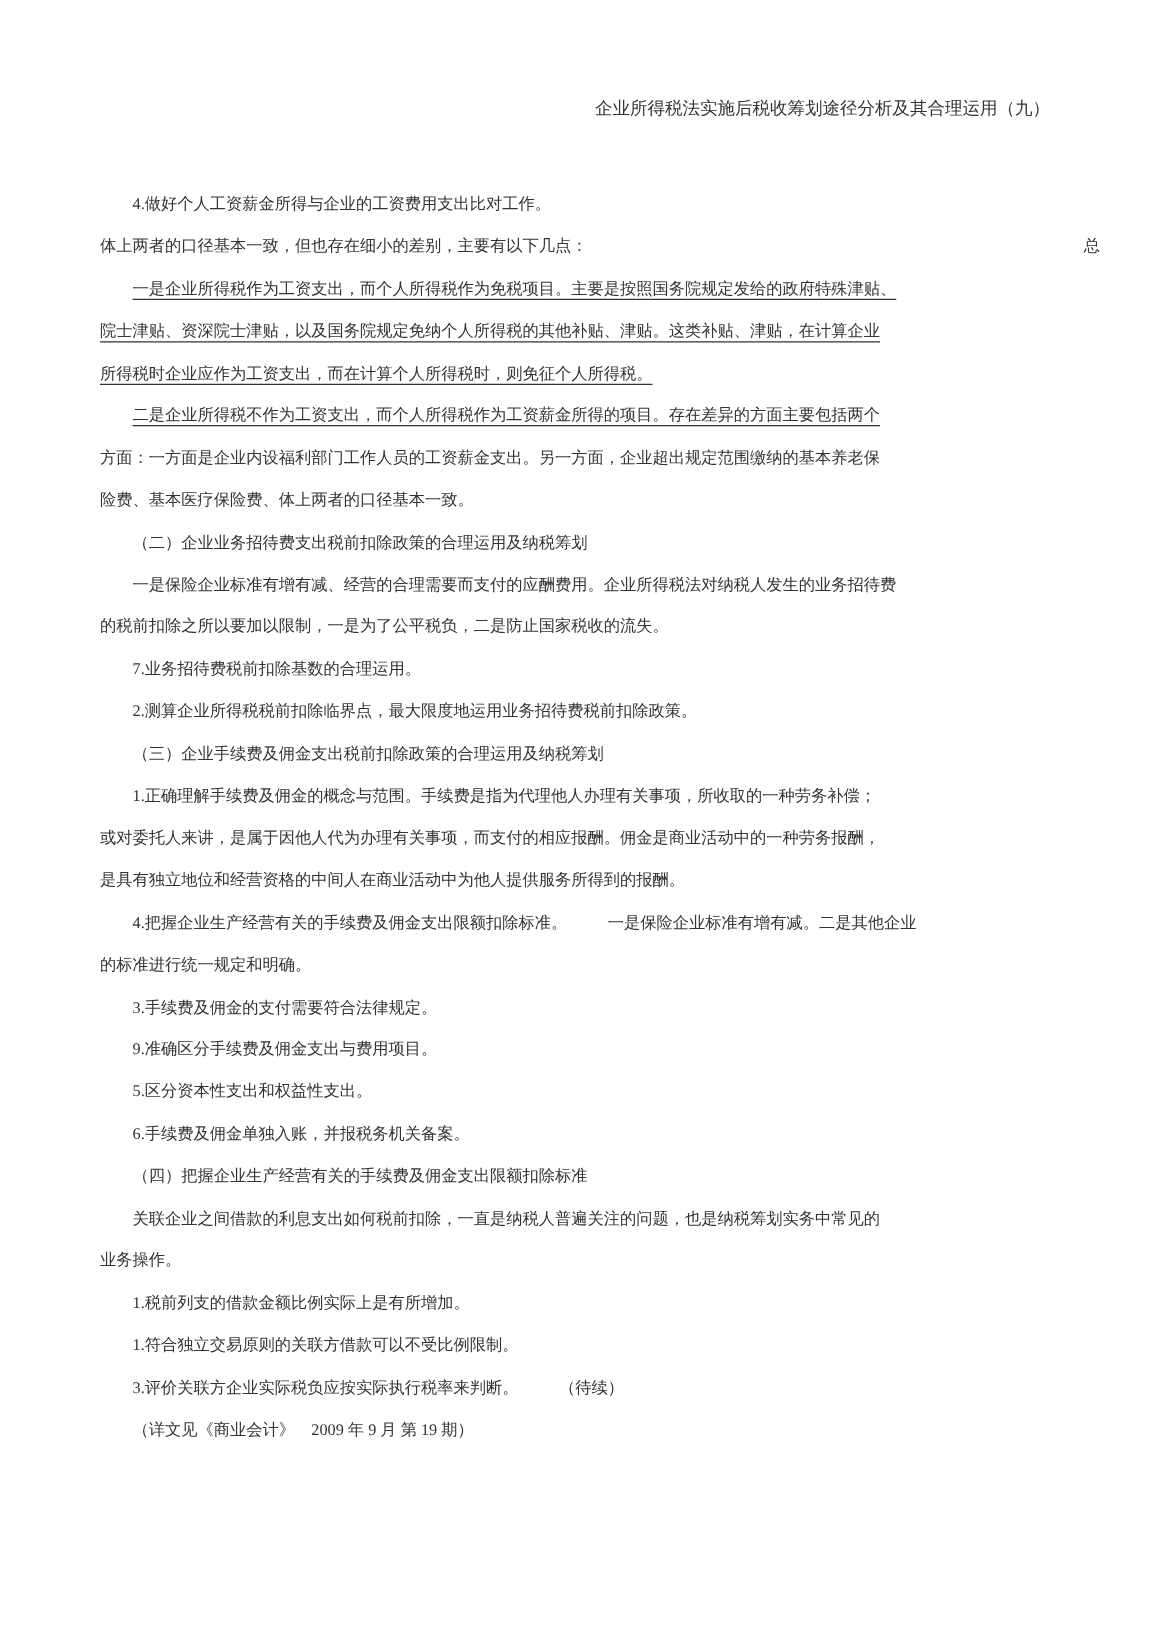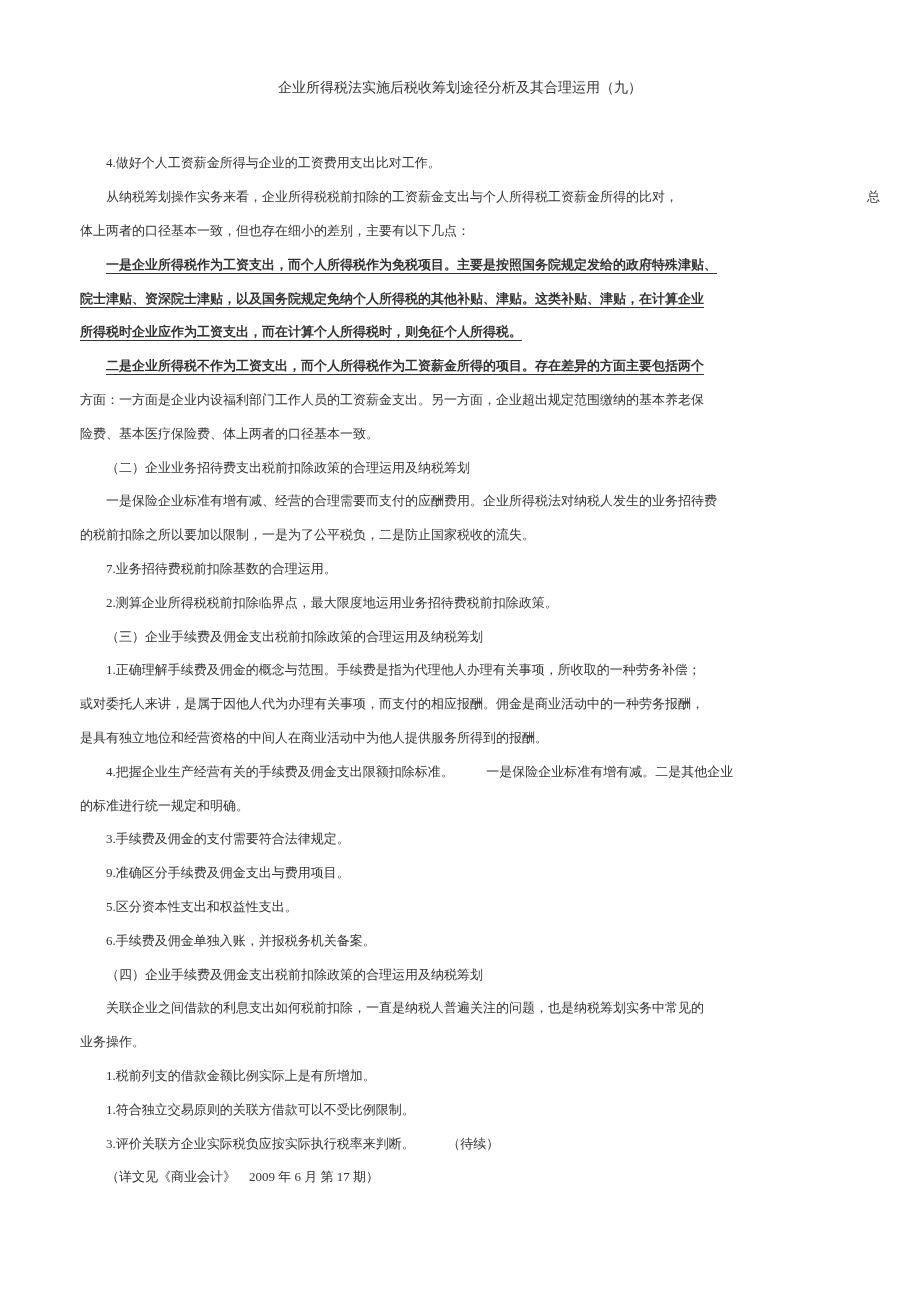--- a/index.html
+++ b/index.html
@@ -11,57 +11,55 @@
       background: #ffffff;
       font-family: "SimSun", "宋体", serif;
       width: 920px;
       margin: 0 auto;
       padding: 70px 80px 60px 80px;
       color: #333333;
       font-size: 13px;
       line-height: 2.6;
     }
     .title {
-      text-align: center;
+      text-align: right;
       font-size: 14px;
       margin-bottom: 40px;
       color: #333;
     }
     .para {
       text-indent: 2em;
       text-align: justify;
       position: relative;
     }
     .no-indent {
       text-indent: 0;
     }
     .float-right {
       position: absolute;
       right: -40px;
     }
     .underline {
       text-decoration: underline;
       text-decoration-thickness: 1px;
       text-underline-offset: 4px;
-      font-weight: bold;
     }
     .gap {
       display: inline-block;
       width: 2.5em;
     }
   </style>
 </head>
 <body>
 
 <div class="title">企业所得税法实施后税收筹划途径分析及其合理运用（九）</div>
 
 <div class="para">4.做好个人工资薪金所得与企业的工资费用支出比对工作。</div>
 
 <div class="para">
-  <span>从纳税筹划操作实务来看，企业所得税税前扣除的工资薪金支出与个人所得税工资薪金所得的比对，</span>
   <span class="float-right">总</span>
 </div>
 <div class="para no-indent">体上两者的口径基本一致，但也存在细小的差别，主要有以下几点：</div>
 
 <div class="para">
   <span class="underline">一是企业所得税作为工资支出，而个人所得税作为免税项目。主要是按照国务院规定发给的政府特殊津贴、</span>
 </div>
 <div class="para no-indent">
   <span class="underline">院士津贴、资深院士津贴，以及国务院规定免纳个人所得税的其他补贴、津贴。这类补贴、津贴，在计算企业</span>
 </div>
@@ -92,25 +90,25 @@
 <div class="para">
   <span>4.把握企业生产经营有关的手续费及佣金支出限额扣除标准。</span><span class="gap"></span><span>一是保险企业标准有增有减。二是其他企业</span>
 </div>
 <div class="para no-indent">的标准进行统一规定和明确。</div>
 
 <div class="para">3.手续费及佣金的支付需要符合法律规定。</div>
 <div class="para">9.准确区分手续费及佣金支出与费用项目。</div>
 <div class="para">5.区分资本性支出和权益性支出。</div>
 <div class="para">6.手续费及佣金单独入账，并报税务机关备案。</div>
 
-<div class="para">（四）企业手续费及佣金支出税前扣除政策的合理运用及纳税筹划</div>
+<div class="para">（四）把握企业生产经营有关的手续费及佣金支出限额扣除标准</div>
 
 <div class="para">关联企业之间借款的利息支出如何税前扣除，一直是纳税人普遍关注的问题，也是纳税筹划实务中常见的</div>
 <div class="para no-indent">业务操作。</div>
 
 <div class="para">1.税前列支的借款金额比例实际上是有所增加。</div>
 <div class="para">1.符合独立交易原则的关联方借款可以不受比例限制。</div>
 
 <div class="para">
   <span>3.评价关联方企业实际税负应按实际执行税率来判断。</span><span class="gap"></span><span>（待续）</span>
 </div>
 
-<div class="para">（详文见《商业会计》　2009 年 6 月  第 17 期）</div>
+<div class="para">（详文见《商业会计》　2009 年 9 月  第 19 期）</div>
 
 </body></html>

